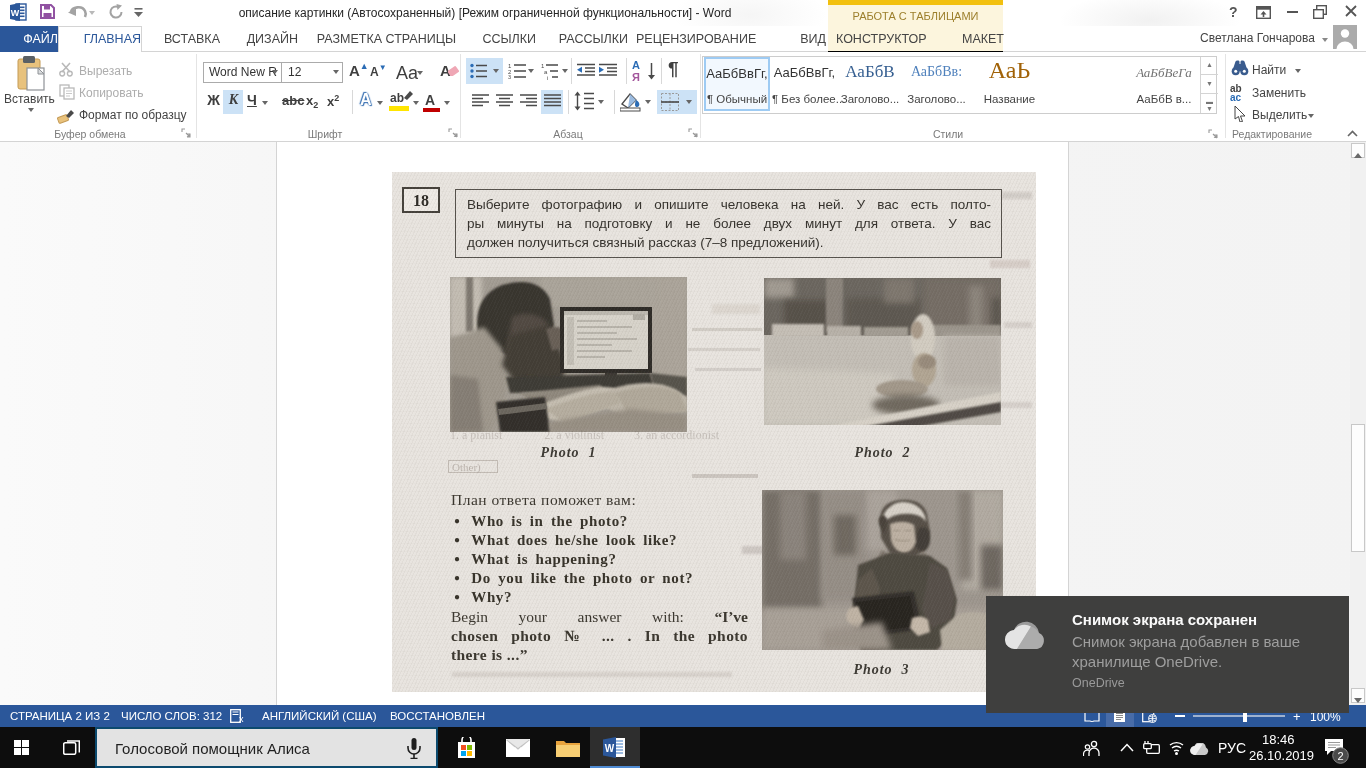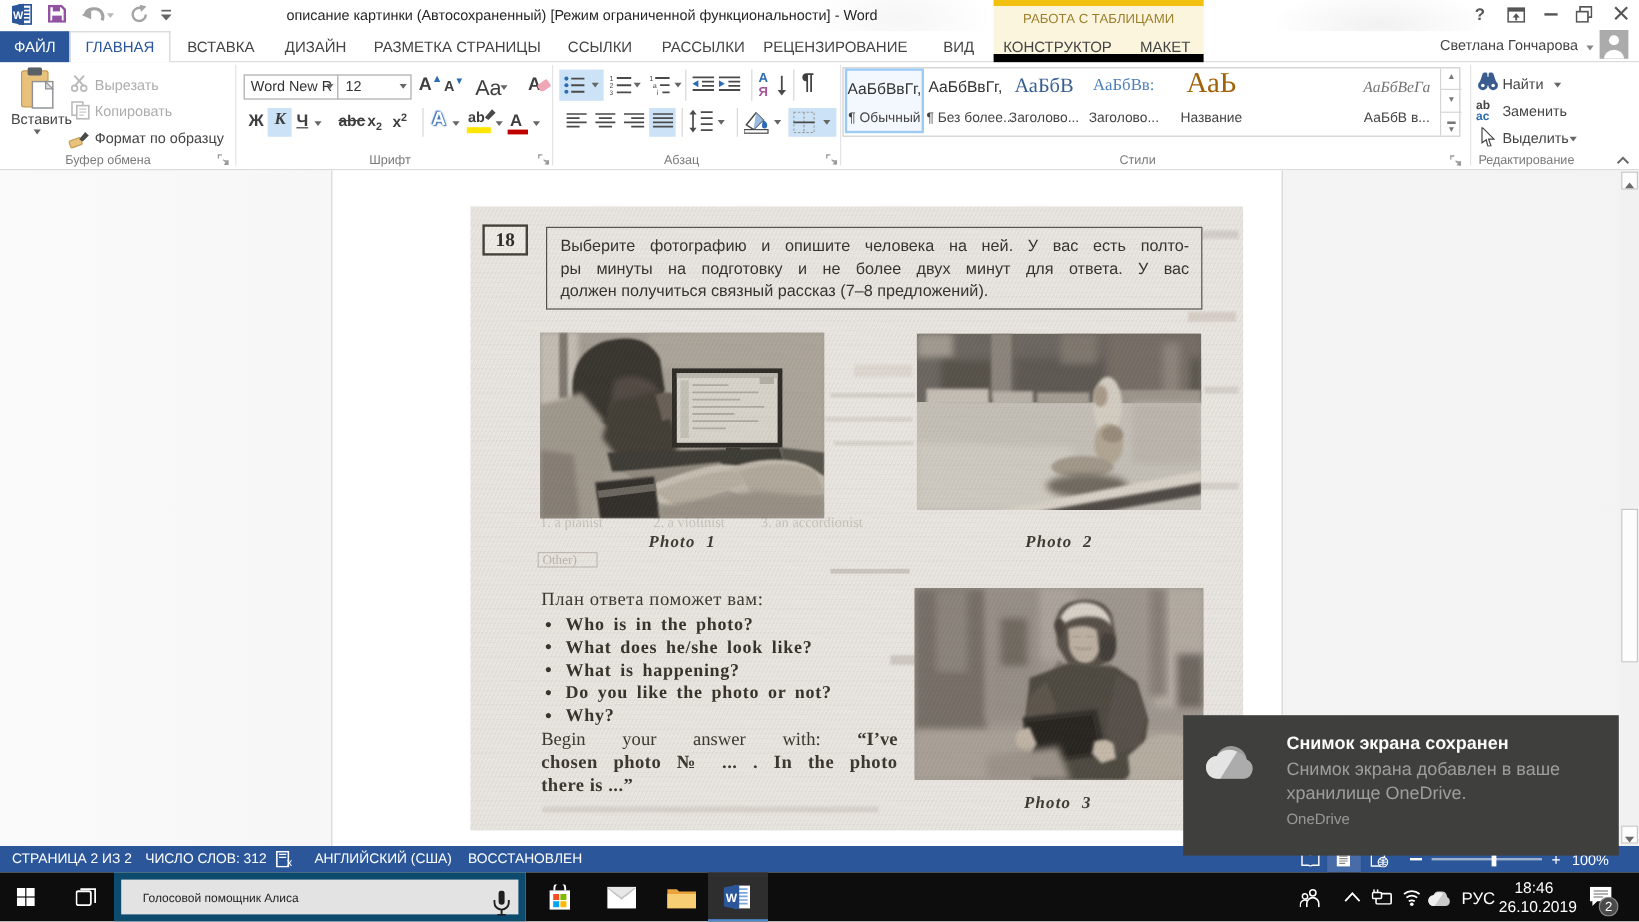--- a/index.html
+++ b/index.html
@@ -5,24 +5,24 @@
 html,body{width:1366px;height:768px;overflow:hidden}
 body{font-family:"Liberation Sans",sans-serif;background:#fff;-webkit-font-smoothing:antialiased}
 .a{position:absolute}
 #screen{position:absolute;left:0;top:0;width:1366px;height:768px;background:#fff;overflow:hidden}
 
 #titlebar{left:0;top:0;width:1366px;height:26px;background:#fff}
 #title{top:6px;left:237px;width:496px;text-align:center;font-size:12px;color:#262626;white-space:nowrap}
 
 #tabrow{left:0;top:26px;width:1366px;height:26px;background:#fff}
 .tabline{position:absolute;bottom:0;height:1px;background:#d4d4d4}
-.tab{position:absolute;top:0;height:26px;line-height:27px;font-size:12.5px;color:#444;text-align:center;white-space:nowrap}
+.tab{position:absolute;top:0;height:26px;line-height:27px;font-size:12.5px;color:#444;text-align:right;white-space:nowrap}
 #filetab{left:0;width:58px;background:#2b579a;color:#fff}
 #hometab{left:58px;width:84px;background:#fff;color:#2b579a;border:1px solid #d4d4d4;border-bottom:none;line-height:25px}
-#ctx{left:828px;top:-26px;width:175px;height:52px;background:#fcf5dd;border-bottom:7px solid #000000}
+#ctx{left:828px;top:-26px;width:175px;height:52px;background:#fcf5dd;border-bottom:1px solid #000000}
 #ctxgold{left:0;top:0;width:175px;height:5px;background:#f2c00e}
 #ctxlabel{left:0;top:10px;width:175px;text-align:center;font-size:11px;color:#9c7f2c}
 
 #ribbon{left:0;top:52px;width:1366px;height:90px;background:#fff;border-bottom:1px solid #d4d4d4}
 .gsep{position:absolute;top:2px;width:1px;height:84px;background:#e4e4e4}
 .glabel{position:absolute;top:76px;height:14px;font-size:10.5px;color:#7a7a7a;text-align:center;white-space:nowrap}
 .rt{position:absolute;font-size:12px;color:#444;white-space:nowrap}
 .gray{color:#adadad}
 .hl{background:#cce2f6}
 .cbox{position:absolute;border:1px solid #ababab;background:#fff;font-size:12px;color:#333}
@@ -39,21 +39,21 @@
 #scan{left:115px;top:30px;width:644px;height:520px;background:#e8e4df;color:#33302c;overflow:hidden}
 #scan .stxt{filter:blur(0.25px)}
 #scan::after{content:"";position:absolute;left:0;top:0;width:644px;height:520px;pointer-events:none;background:repeating-linear-gradient(115deg,rgba(70,58,45,0.045) 0 1px,rgba(255,255,255,0.03) 1px 2px,transparent 2px 3px),repeating-linear-gradient(0deg,rgba(70,58,45,0.02) 0 1px,transparent 1px 4px)}
 #vscroll{left:1350px;top:0;width:16px;height:563px;background:#f1f1f1}
 .sbtn{position:absolute;left:1px;width:14px;background:#fdfdfd;border:1px solid #c8c8c8;text-align:center}
 
 #statusbar{left:0;top:705px;width:1366px;height:22px;background:#2b579a;color:#fff;font-size:11.5px}
 .sbitem{position:absolute;top:5px;white-space:nowrap}
 
 #taskbar{left:0;top:727px;width:1366px;height:41px;background:#0d0d0d}
-#search{left:95px;top:0;width:343px;height:41px;background:#e3e3e3;border:6px solid #0c4a6e;font-size:10px;color:#1f1f1f}
+#search{left:95px;top:0;width:343px;height:41px;background:#e3e3e3;border:2px solid #0c4a6e;font-size:15px;color:#1f1f1f}
 .trayt{position:absolute;color:#fff;white-space:nowrap}
 
 #toast{left:986px;top:596px;width:363px;height:117px;background:#3f3f3e;color:#fff;z-index:50}
 #toast .t1{position:absolute;left:86px;top:15px;font-size:15px;font-weight:bold;color:#fafafa}
 #toast .t2{position:absolute;left:86px;top:36px;font-size:15px;color:#9e9e9e;line-height:20px}
 #toast .t3{position:absolute;left:86px;top:80px;font-size:12.5px;color:#9a9a9a}
 
 .serif{font-family:"Liberation Serif",serif}
 .scap{position:absolute;font-family:"Liberation Serif",serif;font-style:italic;font-size:14px;font-weight:bold;color:#3c3933;letter-spacing:1px}
 .sli{position:absolute;font-family:"Liberation Serif",serif;font-weight:bold;font-size:15px;color:#363229;white-space:nowrap;filter:blur(0.25px)}
@@ -146,21 +146,21 @@
   <div class="glabel" style="left:538px;width:60px">Абзац</div>
   <div class="glabel" style="left:918px;width:60px">Стили</div>
   <div class="glabel" style="left:1222px;width:100px">Редактирование</div>
 
   <svg class="a" style="left:16px;top:4px" width="30" height="36" viewBox="0 0 30 36">
     <rect x="2" y="3" width="22" height="30" rx="2" fill="#e8c27d" stroke="#c49a55" stroke-width="1"></rect>
     <rect x="7" y="0" width="12" height="7" rx="1.5" fill="#5a6065"></rect>
     <rect x="11" y="12" width="17" height="22" fill="#fff" stroke="#8e9296" stroke-width="1.2"></rect>
     <path d="M22 12 l6 6 h-6 z" fill="#d9dbdd" stroke="#8e9296" stroke-width="1"></path>
   </svg>
-  <div class="rt" style="left:4px;top:40px;width:56px;text-align:right">Вставить</div>
+  <div class="rt" style="left:4px;top:40px;width:56px;text-align:left">Вставить</div>
   <div class="dd" style="left:28px;top:56px"></div>
   <svg class="a" style="left:59px;top:10px" width="16" height="15" viewBox="0 0 16 15">
     <path d="M3 1 L11 10 M11 1 L3 10" stroke="#b9b9b9" stroke-width="1.6"></path>
     <circle cx="3.2" cy="11.6" r="2.4" fill="none" stroke="#b9b9b9" stroke-width="1.4"></circle>
     <circle cx="10.8" cy="11.6" r="2.4" fill="none" stroke="#b9b9b9" stroke-width="1.4"></circle>
   </svg>
   <div class="rt gray" style="left:79px;top:12px">Вырезать</div>
   <svg class="a" style="left:59px;top:32px" width="17" height="16" viewBox="0 0 17 16">
     <rect x="1" y="1" width="9" height="11" fill="#fff" stroke="#b9b9b9" stroke-width="1.3"></rect>
     <rect x="5" y="4" width="10" height="11" fill="#fff" stroke="#b9b9b9" stroke-width="1.3"></rect>

